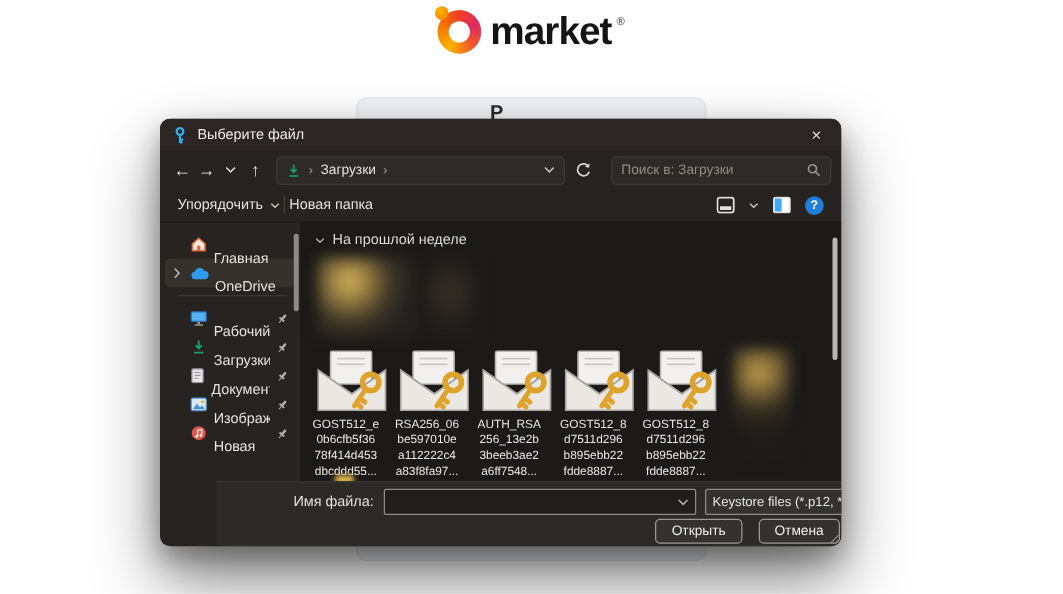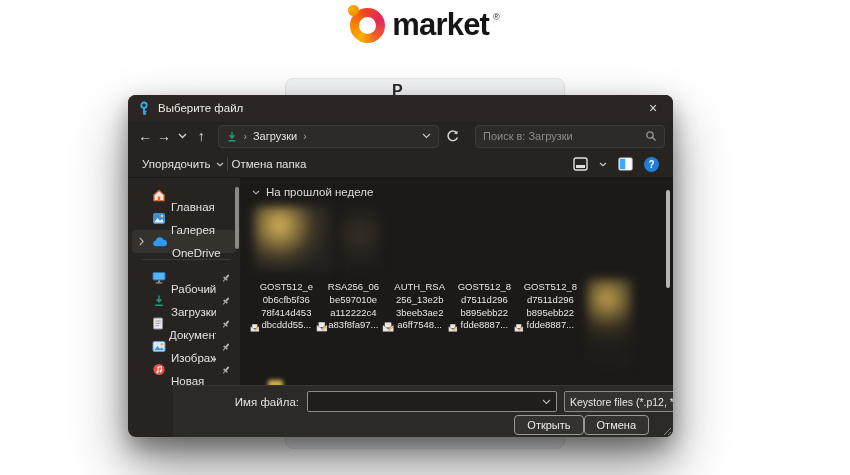--- a/index.html
+++ b/index.html
@@ -30,21 +30,21 @@
   .close-btn { margin-left:auto; width:20px; text-align:center; font-size:14px; color:#dddcda; cursor:default; }
 
   .navbar { height:30px; display:flex; align-items:center; padding:0 8px; }
   .nav-btn { width:22px; height:22px; display:flex; align-items:center; justify-content:center;
              color:#e3e0dd; font-size:14px; border-radius:4px; }
   .field { height:23px; background:#2e2a27; border:1px solid #3e3a37; border-radius:4px;
            display:flex; align-items:center; padding:0 7px; }
   .addressbar { margin-left:7px; width:258px; gap:6px; font-size:11px; color:#e3e0dd; }
   .crumb-sep { color:#a7a4a0; font-size:10px; }
   .refresh-btn { width:24px; height:22px; margin-left:4px; display:flex; align-items:center; justify-content:center; }
-  .searchbox { margin-left:12px; flex:1; gap:20px; }
+  .searchbox { margin-left:12px; flex:1; gap:6px; }
   .search-input { flex:1; min-width:0; background:transparent; border:none; outline:none;
                   color:#d9d6d3; font-size:11px; font-family:"Liberation Sans",sans-serif; }
   .search-input::placeholder { color:#8f8b87; }
 
   .toolbar { height:27px; display:flex; align-items:center; padding:0 14px; gap:3px; border-bottom:1px solid #1c1917; }
   .tb-btn { font-size:11.5px; color:#e3e0dd; display:flex; align-items:center; gap:6px; }
   .tb-sep { width:1px; height:14px; background:#46423e; }
   .tb-right { margin-left:auto; display:flex; align-items:center; gap:11px; }
   .help-icon { width:15px; height:15px; border-radius:50%; background:#1f7fd6; color:#fff;
                font-size:10px; font-weight:bold; display:flex; align-items:center; justify-content:center; }
@@ -62,39 +62,39 @@
   .side-scrollbar { position:absolute; right:1px; top:9px; width:4px; height:62px; background:#8d8a86; border-radius:2px; }
 
   .main { flex:1; background:#1b1a18; position:relative; padding:8px 16px 0 10px; overflow:hidden; }
   .group-header { display:flex; align-items:center; gap:6px; font-size:11.5px; color:#dedbd8; margin-left:2px; }
   .blur-row { display:flex; gap:6px; margin:8px 0 9px 4px; height:64px; }
   .blur-thumb { width:80px; height:64px; border-radius:4px; filter:blur(5px);
     background:radial-gradient(circle at 32% 30%, rgba(228,190,92,.95), rgba(120,100,50,.28) 48%, rgba(20,18,14,0) 72%), #242220; }
   .blur-thumb2 { width:40px; height:64px; filter:blur(5px);
     background:radial-gradient(circle at 50% 45%, rgba(75,65,45,.5), rgba(20,18,14,0) 70%), #1f1d1b; }
   .files-row { display:flex; align-items:flex-start; gap:3px; margin:5px 0 0 0; }
-  .file { width:63px; display:flex; flex-direction:row; align-items:flex-end; }
+  .file { width:63px; display:flex; flex-direction:column; align-items:flex-start; }
   .file-name { margin-top:2px; font-size:9.5px; line-height:12.8px; color:#e9e6e3; text-align:center; white-space:pre-line; }
   .blur-file { width:45px; height:88px; margin-left:7px; border-radius:4px; filter:blur(5px);
     background:radial-gradient(circle at 45% 22%, rgba(222,182,84,.85), rgba(95,80,45,.3) 42%, rgba(0,0,0,0) 68%), #1e1c1a; }
   .partial-icon { position:absolute; left:28px; bottom:-3px; width:15px; height:8px;
                   background:#d9b34b; border-radius:2px; filter:blur(2px); }
   .main-scrollbar { position:absolute; right:3px; top:12px; width:4px; height:98px; background:#b9b6b2; border-radius:2px; }
 
   .footer { height:52px; background:#2b2a27; border-top:1px solid #3a3733; position:relative; padding:5px 11px 0 0;margin-left:45px; }
   .footer-row1 { display:flex; align-items:center; }
   .filename-label { width:134px; text-align:right; padding-right:8px; font-size:11.5px; color:#e3e0dd; flex:none; }
   .filename-wrap { width:250px; height:21px; background:#201e1c; border:1px solid #8f8c88; border-radius:2px;
                    display:flex; align-items:center; padding:0 5px; flex:none; }
   .filename-input { flex:1; min-width:0; background:transparent; border:none; outline:none; color:#e6e3e0;
                     font-size:11px; font-family:"Liberation Sans",sans-serif; }
   .filetype-select { margin-left:7px; width:145px; height:21px; background:#343230; border:1px solid #8f8c88;
                      border-radius:2px; display:flex; align-items:center; gap:4px; padding:0 5px; flex:none; }
   .filetype-text { flex:1; min-width:0; font-size:10.5px; color:#e8e5e2; white-space:nowrap; overflow:hidden; }
-  .footer-row2 { position:absolute; right:24px; top:29px; display:flex; gap:0; }
+  .footer-row2 { position:absolute; right:1px; top:29px; display:flex; gap:13px; }
   .btn { min-width:64px; height:20px; padding:0 12px; background:#343230; border:1px solid #9b9893;
          border-radius:4px; color:#edebe8; font-size:11px; display:flex; align-items:center; justify-content:center; }
   .resize-grip { position:absolute; right:1px; bottom:1px; }
 </style>
 </head>
 <body>
 
 <div class="logo">
   <span class="logo-ring">
       <span class="logo-dot"></span>
@@ -159,21 +159,21 @@
 
   <div class="toolbar">
     <span class="tb-btn">
       <span>Упорядочить</span>
       <svg width="8" height="5" viewBox="0 0 8 5">
           <path d="M1 1 L4 3.8 L7 1" fill="none" stroke="#c9c6c2" stroke-width="1.2"></path>
         </svg>
     </span>
     <span class="tb-sep"></span>
     <span class="tb-btn">
-      <span>Отмена папка</span>
+      <span>Новая папка</span>
     </span>
     <span class="tb-right">
       <svg width="15" height="14" viewBox="0 0 15 14">
         <rect x="1" y="1" width="13" height="12" rx="2" fill="none" stroke="#e2dfdc" stroke-width="1.4"></rect>
         <rect x="3" y="8" width="9" height="3" fill="#e2dfdc"></rect>
       </svg>
       <svg width="8" height="5" viewBox="0 0 8 5">
           <path d="M1 1 L4 3.8 L7 1" fill="none" stroke="#c9c6c2" stroke-width="1.2"></path>
         </svg>
       <svg width="15" height="14" viewBox="0 0 15 14">
@@ -187,29 +187,20 @@
   <div class="dlg-body">
 
     <div class="sidebar">
       <div class="side-item">
         <span class="chev-slot"></span>
         <svg class="side-ic" width="14" height="13" viewBox="0 0 14 13">
           <path d="M2 6 L7 1.6 L12 6 V11.6 H2 Z" fill="#f6e9de" stroke="#df6a3e" stroke-width="1.3"></path>
           <rect x="5.7" y="7.5" width="2.6" height="4" fill="#df6a3e"></rect>
         </svg>
         <span class="side-label">Главная</span>
-      </div>
-      <div class="side-item">
-        <span class="chev-slot"></span>
-        <svg class="side-ic" width="14" height="13" viewBox="0 0 14 13">
-          <rect x="1" y="1" width="12" height="11" rx="2" fill="#3f8fd6"></rect>
-          <path d="M2 10.5 L5.5 6 L8 9 L10 7 L12 10.5 Z" fill="#eaf4fc"></path>
-          <circle cx="10" cy="4" r="1.3" fill="#ffd24a"></circle>
-        </svg>
-        <span class="side-label">Галерея</span>
       </div>
       <div class="side-item selected">
         <span class="chev-slot">
           <svg width="5" height="9" viewBox="0 0 5 9">
               <path d="M0.8 0.8 L4.2 4.5 L0.8 8.2" fill="none" stroke="#b8b4b0" stroke-width="1.2"></path>
             </svg>
         </span>
         <svg class="side-ic" width="15" height="10" viewBox="0 0 15 10">
           <path d="M3.4 9.3 a3 3 0 0 1 .5-5.9 A4 4 0 0 1 11.5 2.8 A3.2 3.2 0 0 1 11.9 9.3 Z" fill="#2f9bf0"></path>
         </svg>

